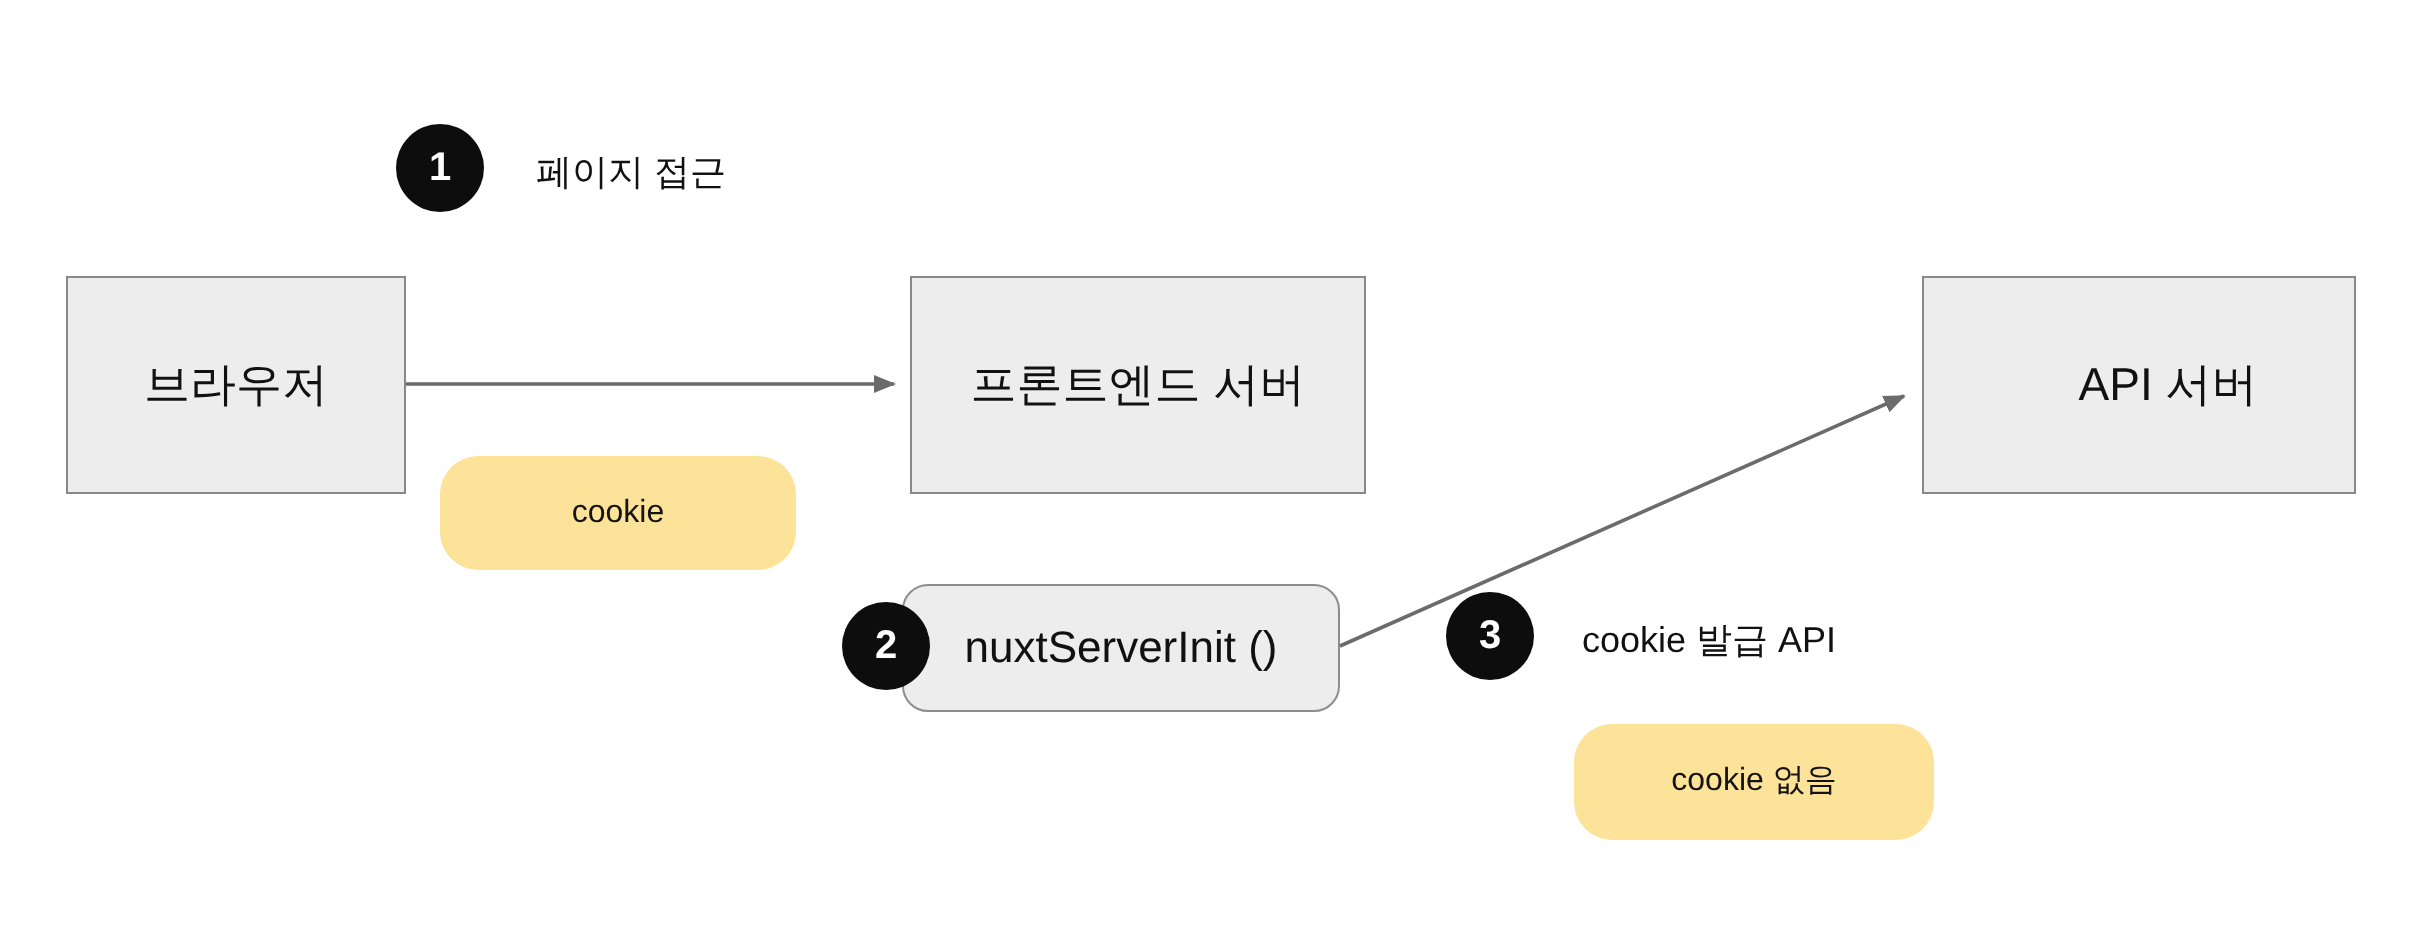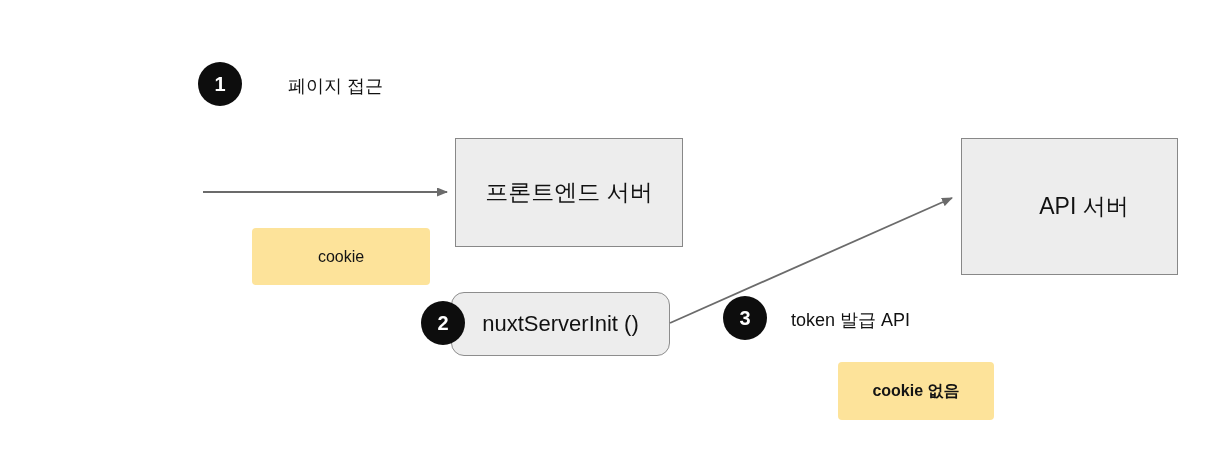--- a/index.html
+++ b/index.html
@@ -63,28 +63,27 @@
   .step-text {
     position: absolute;
     font-size: 18px;
     color: #111111;
     white-space: nowrap;
     z-index: 5;
   }
   .note {
     position: absolute;
     background: #fde39a;
-    border-radius: 4px;
+    border-radius: 19px;
     display: flex;
     flex-direction: column;
     align-items: center;
     justify-content: center;
     box-sizing: border-box;
     z-index: 4;
-    margin-left: 32px;
   }
   .note-line {
     font-size: 16px;
     color: #141414;
     line-height: 1.45;
     white-space: nowrap;
   }
   svg.edges {
     position: absolute;
     left: 0;
@@ -107,45 +106,48 @@
         <path d="M0,0 L11,4.5 L0,9 z" fill="#6b6b6b"></path>
       </marker>
     </defs>
     <line x1="203" y1="192" x2="447" y2="192" stroke="#6b6b6b" stroke-width="1.8" marker-end="url(#arrowHead)"></line>
     <line x1="670" y1="323" x2="952" y2="198" stroke="#6b6b6b" stroke-width="1.8" marker-end="url(#arrowHead)"></line>
   </svg>
 
   <div class="badge" style="left:198px; top:62px; width:44px; height:44px;">
     <span>1</span>
   </div>
-  <div class="step-text" style="left:268px; top:74px;margin-left:20px;">페이지 접근</div>
+  <div class="step-text" style="left:268px; top:74px;">페이지 접근</div>
 
+  <div class="node-box" style="left:33px; top:138px; width:170px; height:109px;">
+    <span class="node-label">브라우저</span>
+  </div>
 
   <div class="node-box" style="left:455px; top:138px; width:228px; height:109px;">
     <span class="node-label">프론트엔드 서버</span>
   </div>
 
-  <div class="node-box" style="left:961px; top:138px; width:217px; height:137px;padding-left:29px;">
+  <div class="node-box" style="left:961px; top:138px; width:217px; height:109px;padding-left:29px;">
     <span class="node-label">API 서버</span>
   </div>
 
   <div class="note" style="left:220px; top:228px; width:178px; height:57px;">
     <span class="note-line">cookie</span>
   </div>
 
   <div class="rounded-node" style="left:451px; top:292px; width:219px; height:64px;">
     <span class="node-label">nuxtServerInit ()</span>
   </div>
 
   <div class="badge" style="left:421px; top:301px; width:44px; height:44px;">
     <span>2</span>
   </div>
 
   <div class="badge" style="left:723px; top:296px; width:44px; height:44px;">
     <span>3</span>
   </div>
-  <div class="step-text" style="left:791px; top:308px;">token 발급 API</div>
+  <div class="step-text" style="left:791px; top:308px;">cookie 발급 API</div>
 
-  <div class="note" style="left:806px; top:362px; width:156px; height:58px;font-weight:bold;">
+  <div class="note" style="left:787px; top:362px; width:180px; height:58px;">
     <span class="note-line">cookie 없음</span>
   </div>
 
 </div>
 
 </body></html>

